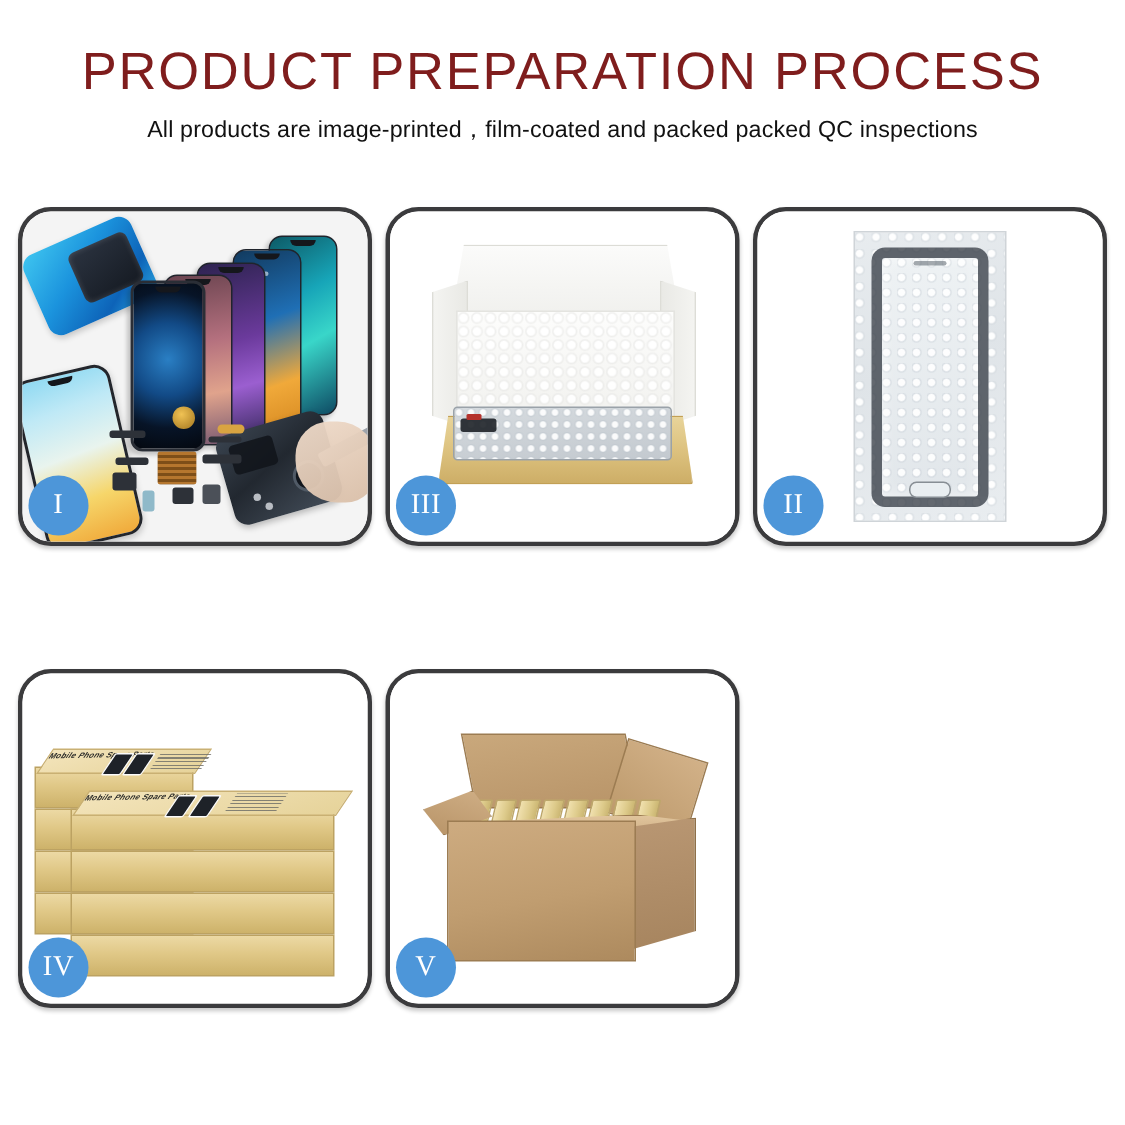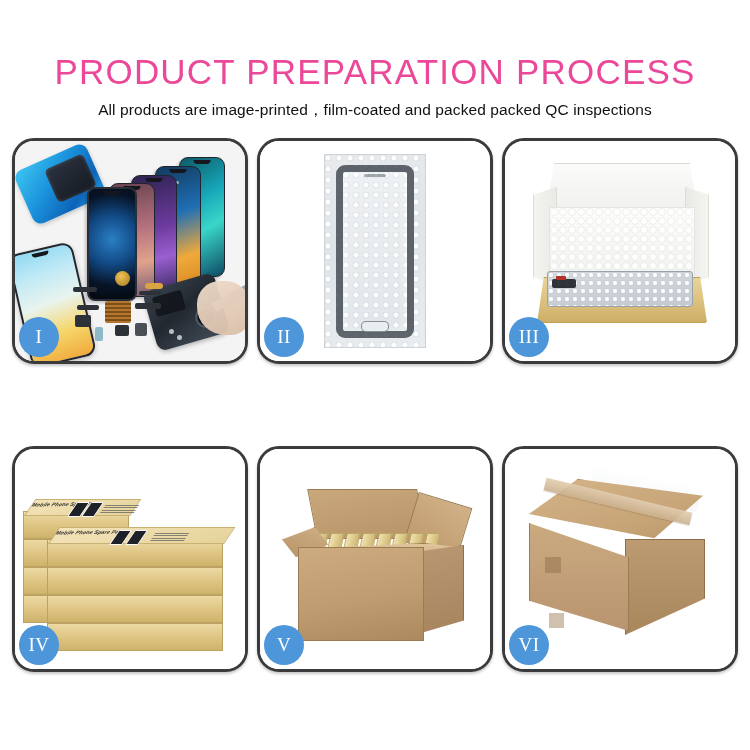--- a/index.html
+++ b/index.html
@@ -10,24 +10,23 @@
     overflow:hidden;
   }
   .page{position:relative;width:750px;height:750px;}
 
   
   .header{padding-top:30px;text-align:center;}
   .title{
     font-size:35px;
     font-weight:400;
     letter-spacing:1.2px;
-    color:#ec4899;
+    color:#7f1d1d;
     line-height:1.05;
     white-space:nowrap;
-    margin-top:24px;
   }
   .subtitle{
     margin-top:9px;
     font-size:15.5px;
     font-weight:400;
     color:#111111;
     letter-spacing:.1px;
     white-space:nowrap;
   }
 
@@ -362,43 +361,43 @@
           <div class="pt silver" style="left:96px;top:46px;width:5px;height:5px;"></div>
           <div class="pt silver" style="left:104px;top:52px;width:5px;height:5px;"></div>
         </div>
         <div class="tool"></div>
         <div class="hand"></div>
       </div>
       <div class="badge">I</div>
     </div>
 
     <div class="panel">
-      <div class="panel-inner p2">
-        <div class="bubble-card">
-          <div class="glass-panel">
-            <div class="ear-speaker"></div>
-            <div class="home-btn"></div>
-          </div>
-        </div>
-      </div>
-      <div class="badge">II</div>
-    </div>
-
-    <div class="panel">
       <div class="panel-inner p3">
         <div class="box3">
           <div class="lid-back"></div>
           <div class="lid-flap-l"></div>
           <div class="lid-flap-r"></div>
           <div class="foam"></div>
           <div class="tray"></div>
           <div class="wrapped-screen"></div>
         </div>
       </div>
       <div class="badge">III</div>
+    </div>
+
+    <div class="panel">
+      <div class="panel-inner p2">
+        <div class="bubble-card">
+          <div class="glass-panel">
+            <div class="ear-speaker"></div>
+            <div class="home-btn"></div>
+          </div>
+        </div>
+      </div>
+      <div class="badge">II</div>
     </div>
 
     <div class="panel">
       <div class="panel-inner p4">
         <div class="stack">
 
           <div class="kbox" style="left:2px;top:44px;width:104px;">
             <div class="lidface"></div>
             <div class="kbox-label">Mobile Phone Spare Parts</div>
             <div class="kb-ph" style="left:48px;"></div>
@@ -441,29 +440,15 @@
           </div>
           <div class="carton-rim"></div>
           <div class="flap-left"></div>
           <div class="carton-side"></div>
           <div class="carton-front"></div>
         </div>
       </div>
       <div class="badge">V</div>
     </div>
 
-    <div class="panel">
-      <div class="panel-inner p6">
-        <div class="sealed">
-          <div class="s-wrap"></div>
-          <div class="s-top"></div>
-          <div class="s-tape"></div>
-          <div class="s-side"></div>
-          <div class="s-front"></div>
-          <div class="s-tab1"></div>
-          <div class="s-tab2"></div>
-        </div>
-      </div>
-      <div class="badge">VI</div>
-    </div>
 
   </div>
 </div>
 
 </body></html>

